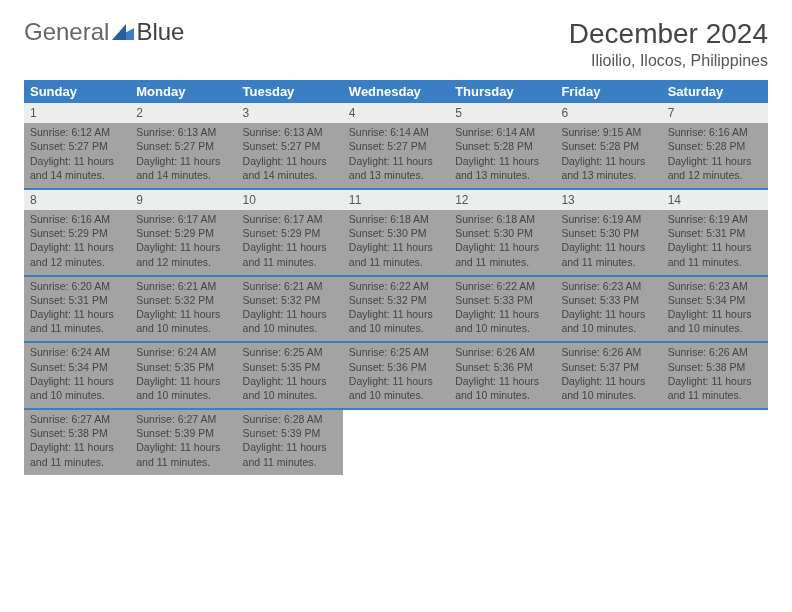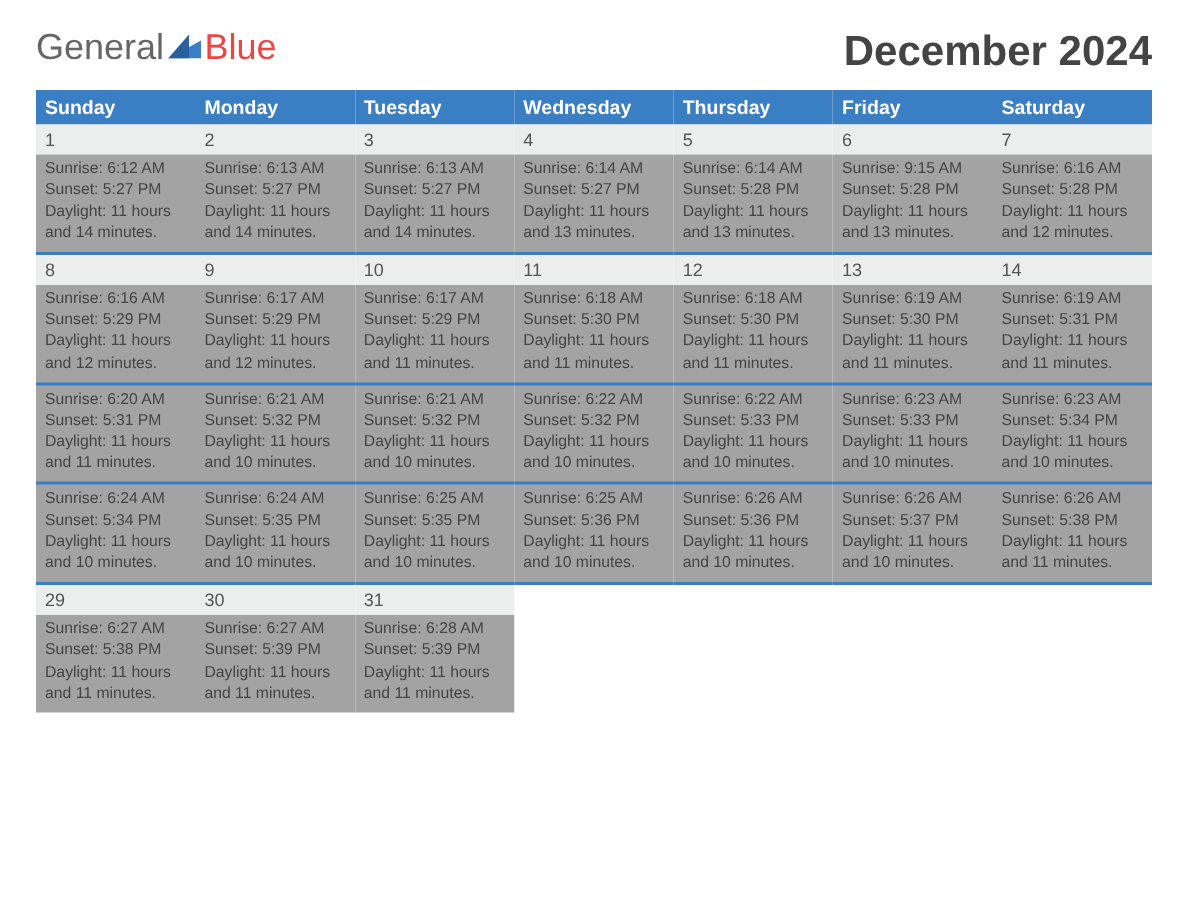--- a/index.html
+++ b/index.html
@@ -18,30 +18,30 @@
     margin-bottom: 10px;
   }
   .logo {
     display: flex;
     align-items: flex-end;
     font-size: 24px;
     color: #555;
     font-weight: 400;
   }
   .logo .general { color: #666; }
-  .logo .blue { color: #ef4444; }
+  .logo .blue { color: #404040; }
   .logo-mark {
     margin-left: 3px;
     margin-right: 2px;
   }
   .title-block { text-align: right; }
   .title-block .month {
     font-size: 28px;
     color: #444;
-    font-weight: 700;
+    font-weight: 400;
   }
   .title-block .location {
     font-size: 16px;
     color: #555;
     margin-top: 2px;
   }
   .calendar {
     width: 100%;
     border-collapse: collapse;
     table-layout: fixed;
@@ -85,20 +85,21 @@
     <span class="logo-mark">
       <svg width="22" height="18" viewBox="0 0 22 18">
           <polygon points="0,18 22,18 22,6" fill="#3a7fc4"></polygon>
           <polygon points="0,18 14,18 14,2" fill="#2a5f9e"></polygon>
         </svg>
     </span>
     <span class="blue">Blue</span>
   </div>
   <div class="title-block">
     <div class="month">December 2024</div>
+    <div class="location">Ilioilio, Ilocos, Philippines</div>
   </div>
 </div>
 
 <table class="calendar">
   <thead>
     <tr>
       <th>Sunday</th>
       <th>Monday</th>
       <th>Tuesday</th>
       <th>Wednesday</th>
@@ -295,29 +296,20 @@
           <div>Daylight: 11 hours</div>
           <div>and 10 minutes.</div>
         </td>
         <td>
           <div>Sunrise: 6:26 AM</div>
           <div>Sunset: 5:38 PM</div>
           <div>Daylight: 11 hours</div>
           <div>and 11 minutes.</div>
         </td>
       </tr>
-      <tr class="daynum-row">
-        <td>29</td>
-        <td>30</td>
-        <td>31</td>
-        <td class="empty"></td>
-        <td class="empty"></td>
-        <td class="empty"></td>
-        <td class="empty"></td>
-      </tr>
       <tr class="detail-row">
         <td>
           <div>Sunrise: 6:27 AM</div>
           <div>Sunset: 5:38 PM</div>
           <div>Daylight: 11 hours</div>
           <div>and 11 minutes.</div>
         </td>
         <td>
           <div>Sunrise: 6:27 AM</div>
           <div>Sunset: 5:39 PM</div>

